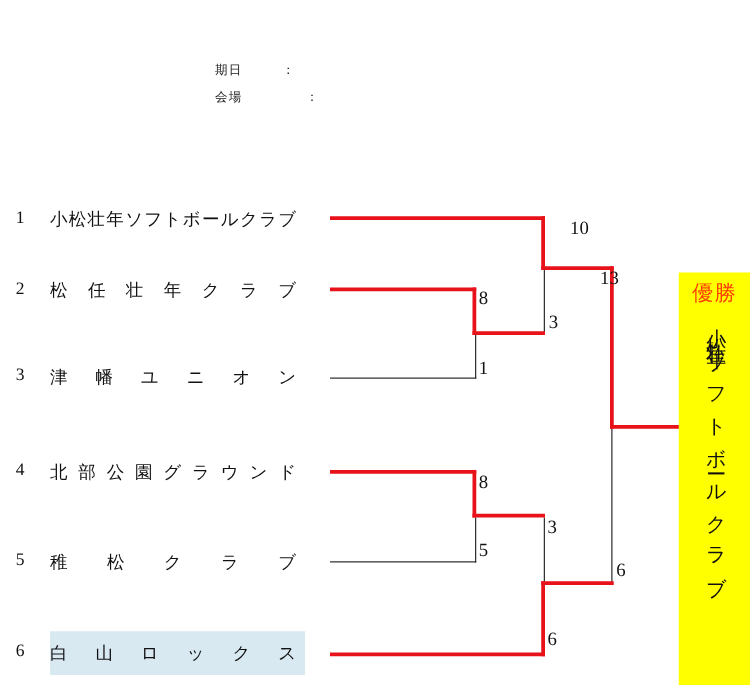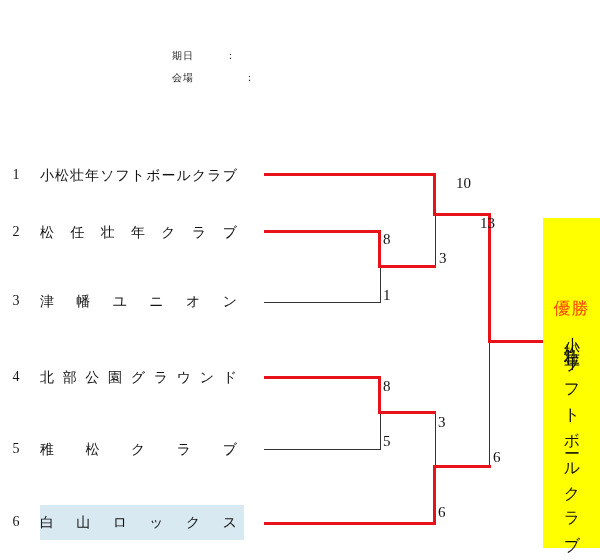--- a/index.html
+++ b/index.html
@@ -32,21 +32,21 @@
   .ln{position:absolute;}
   .h{height:0;border-top-style:solid;}
   .v{width:0;border-left-style:solid;}
   .red{border-color:var(--winner-path);z-index:3;}
   .blk{border-color:var(--loser-path);z-index:2;}
   .t3{border-width:3px;}
   .t1{border-width:1px;}
   .score{position:absolute;font-size:15px;color:#111;z-index:4;font-family:"Liberation Serif","DejaVu Serif",serif;}
   .champ-box{
     position:absolute;left:543px;top:218px;width:57px;height:330px;
-    background:var(--champion-bg);z-index:5;display:flex;flex-direction:column;align-items:center;justify-content:flex-end;
+    background:var(--champion-bg);z-index:5;display:flex;flex-direction:column;align-items:center;
   }
   .champ-label{margin-top:5px;font-size:17px;color:var(--champion-label);letter-spacing:1px;}
   .champ-name{
     margin-top:4px;writing-mode:vertical-rl;text-orientation:upright;
     font-size:16px;letter-spacing:6px;color:#111;
   }
 </style>
 </head>
 <body>
 

